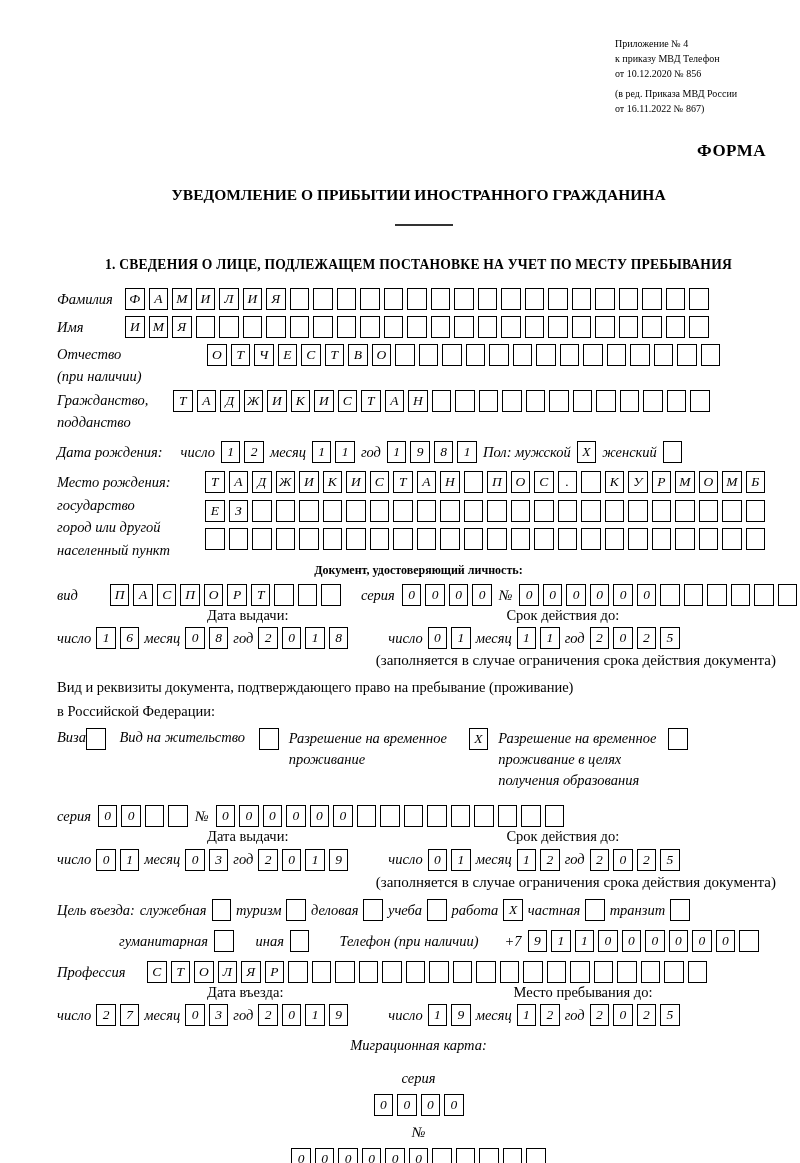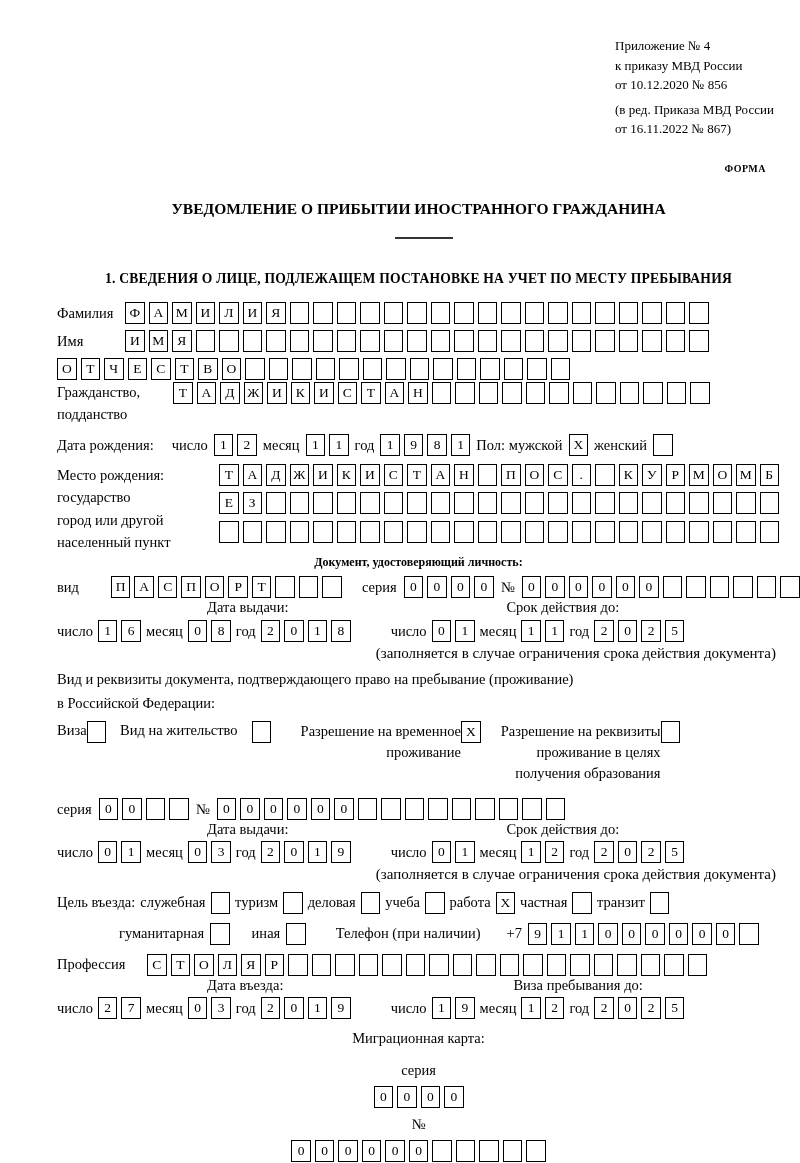--- a/index.html
+++ b/index.html
@@ -1,58 +1,58 @@
 <!DOCTYPE html>
 <html><head>
 <meta charset="utf-8">
 <style>
   html,body{margin:0;padding:0;background:#888;}
   .page{
     width:800px;height:1163px;box-sizing:border-box;background:#fff;color:#000;
     margin:0 auto;padding:36px 20px 20px 57px;overflow:hidden;
     font-family:"Liberation Serif","DejaVu Serif",serif;font-size:14.5px;line-height:1.25;
   }
-  .appendix{margin-left:558px;font-size:13px;line-height:1.5;}
+  .appendix{margin-left:558px;font-size:10px;line-height:1.5;}
   .appendix-ed{margin-top:5px;}
-  .forma{font-weight:bold;text-align:right;padding-right:14px;margin-top:24px;font-size:10px;letter-spacing:.5px;}
+  .forma{font-weight:bold;text-align:right;padding-right:14px;margin-top:24px;font-size:17px;letter-spacing:.5px;}
   .title{margin-top:22px;text-align:center;font-weight:bold;font-size:15.5px;line-height:1.6;}
   .underline{display:inline-block;width:58px;border-bottom:2px solid #333;margin-left:10px;height:1em;vertical-align:baseline;}
   .section-heading{margin-top:24px;margin-bottom:14px;font-weight:bold;font-size:13.6px;text-align:center;letter-spacing:.2px;}
-  .row{display:flex;align-items:center;margin-top:6px;}
+  .row{display:flex;align-items:center;margin-top:6px;font-style:italic;}
   .row.top{align-items:flex-start;}
   .lbl{flex:0 0 auto;}
   .w68{width:68px;}
   .cells{display:flex;flex:0 0 auto;gap:4px;}
   .cell{
     display:inline-block;box-sizing:border-box;width:19.5px;height:22px;border:1.4px solid #000;
     text-align:center;line-height:19px;font-size:13.5px;overflow:hidden;background:#fff;flex:0 0 auto;
   }
   .mlab{width:150px;line-height:1.5;}
   .clab{width:116px;line-height:1.5;}
   .stack .cells{margin-bottom:6.5px;}
   .dg{display:flex;align-items:center;gap:5px;}
   .dates-head{display:flex;}
   .dates-head .h1{margin-left:150px;}
   .dates-head .h2{margin-left:218px;}
   .doc-heading{text-align:center;font-weight:bold;margin-top:8px;font-size:12px;}
   .note{font-size:15px;text-align:right;padding-right:4px;margin-top:2px;}
   .plain{margin-top:10px;}
-  .optlab{text-align:right;line-height:1.45;}
+  .optlab{text-align:left;line-height:1.45;}
   .gap6{width:6px;flex:0 0 auto;}.gap10{width:10px;flex:0 0 auto;}.gap14{width:14px;flex:0 0 auto;}
   .gap18{width:18px;flex:0 0 auto;}.gap26{width:26px;flex:0 0 auto;}.gap40{width:40px;flex:0 0 auto;}
   .replab{width:128px;line-height:1.62;}
 </style>
 </head>
 <body>
 
 <div class="page">
 
   <div class="appendix">
     <div>Приложение № 4</div>
-    <div>к приказу МВД России</div>
+    <div>к приказу МВД Телефон</div>
     <div>от 10.12.2020 № 856</div>
     <div class="appendix-ed">
       <div>(в ред. Приказа МВД России</div>
       <div>от 16.11.2022 № 867)</div>
     </div>
   </div>
 
   <div class="forma">ФОРМА</div>
 
   <div class="title">
@@ -120,20 +120,24 @@
         <span class="cell"></span>
         <span class="cell"></span>
         <span class="cell"></span>
         <span class="cell"></span>
         <span class="cell"></span>
         <span class="cell"></span>
       </span>
   </div>
 
   <div class="row top">
+    <span class="lbl mlab">
+      <span>Отчество</span><br>
+      <span>(при наличии)</span>
+    </span>
     <span class="cells">
         <span class="cell">О</span>
         <span class="cell">Т</span>
         <span class="cell">Ч</span>
         <span class="cell">Е</span>
         <span class="cell">С</span>
         <span class="cell">Т</span>
         <span class="cell">В</span>
         <span class="cell">О</span>
         <span class="cell"></span>
@@ -208,21 +212,21 @@
     <span>Пол: мужской</span>
     <span class="cells">
         <span class="cell">X</span>
       </span>
     <span>женский</span>
     <span class="cells">
         <span class="cell"></span>
       </span>
   </div>
 
-  <div class="row top" style="margin-top:8px;gap:14px;">
+  <div class="row top" style="margin-top:8px;">
     <span class="lbl" style="width:148px;line-height:1.55;">
       <span>Место рождения:</span><br>
       <span>государство</span><br>
       <span>город или другой</span><br>
       <span>населенный пункт</span>
     </span>
     <span class="stack">
       <span class="cells">
           <span class="cell">Т</span>
           <span class="cell">А</span>
@@ -406,21 +410,21 @@
     <span class="gap14"></span>
     <span class="cells">
         <span class="cell"></span>
       </span>
     <span class="gap10"></span>
     <span class="optlab" style="width:180px;">Разрешение на временное проживание</span>
     <span class="cells">
         <span class="cell">X</span>
       </span>
     <span class="gap10"></span>
-    <span class="optlab" style="width:170px;">Разрешение на реквизиты проживание в целях получения образования</span>
+    <span class="optlab" style="width:170px;">Разрешение на временное проживание в целях получения образования</span>
     <span class="cells">
         <span class="cell"></span>
       </span>
   </div>
 
   <div class="row" style="margin-top:14px;gap:7px;">
     <span>серия</span>
     <span class="cells">
         <span class="cell">0</span>
         <span class="cell">0</span>
@@ -579,21 +583,21 @@
         <span class="cell"></span>
         <span class="cell"></span>
         <span class="cell"></span>
         <span class="cell"></span>
         <span class="cell"></span>
       </span>
   </div>
 
   <div class="dates-head">
     <span class="h1">Дата въезда:</span>
-    <span class="h2" style="margin-left:230px;">Виза пребывания до:</span>
+    <span class="h2" style="margin-left:230px;">Место пребывания до:</span>
   </div>
   <div class="row" style="margin-top:3px;">
     <span class="dg">
       <span>число</span>
       <span class="cells">
           <span class="cell">2</span>
           <span class="cell">7</span>
         </span>
       <span>месяц</span>
       <span class="cells">

